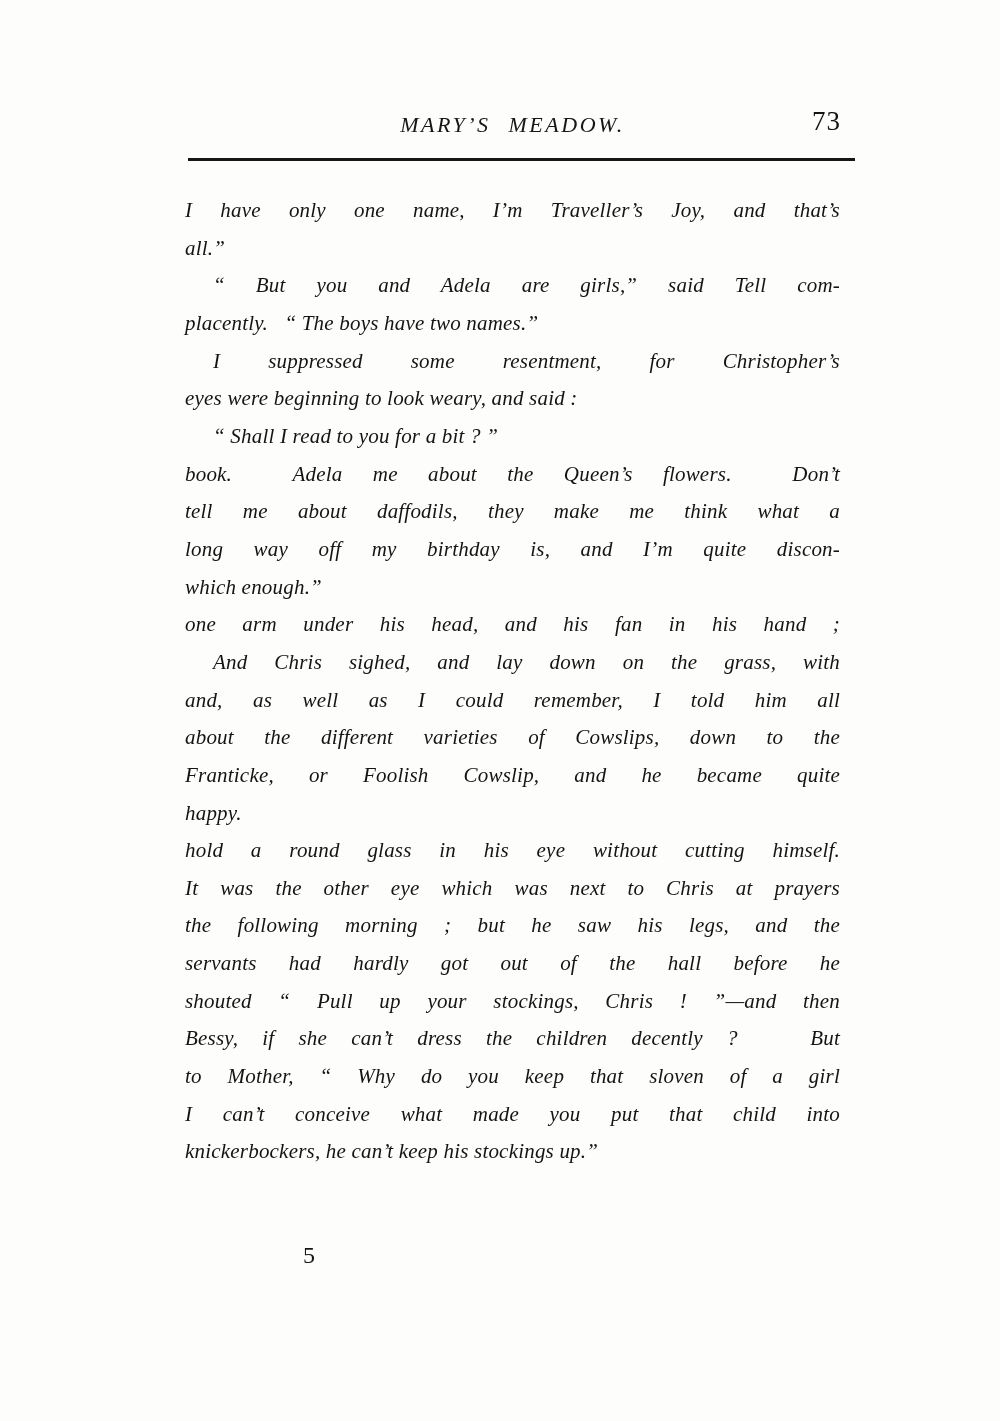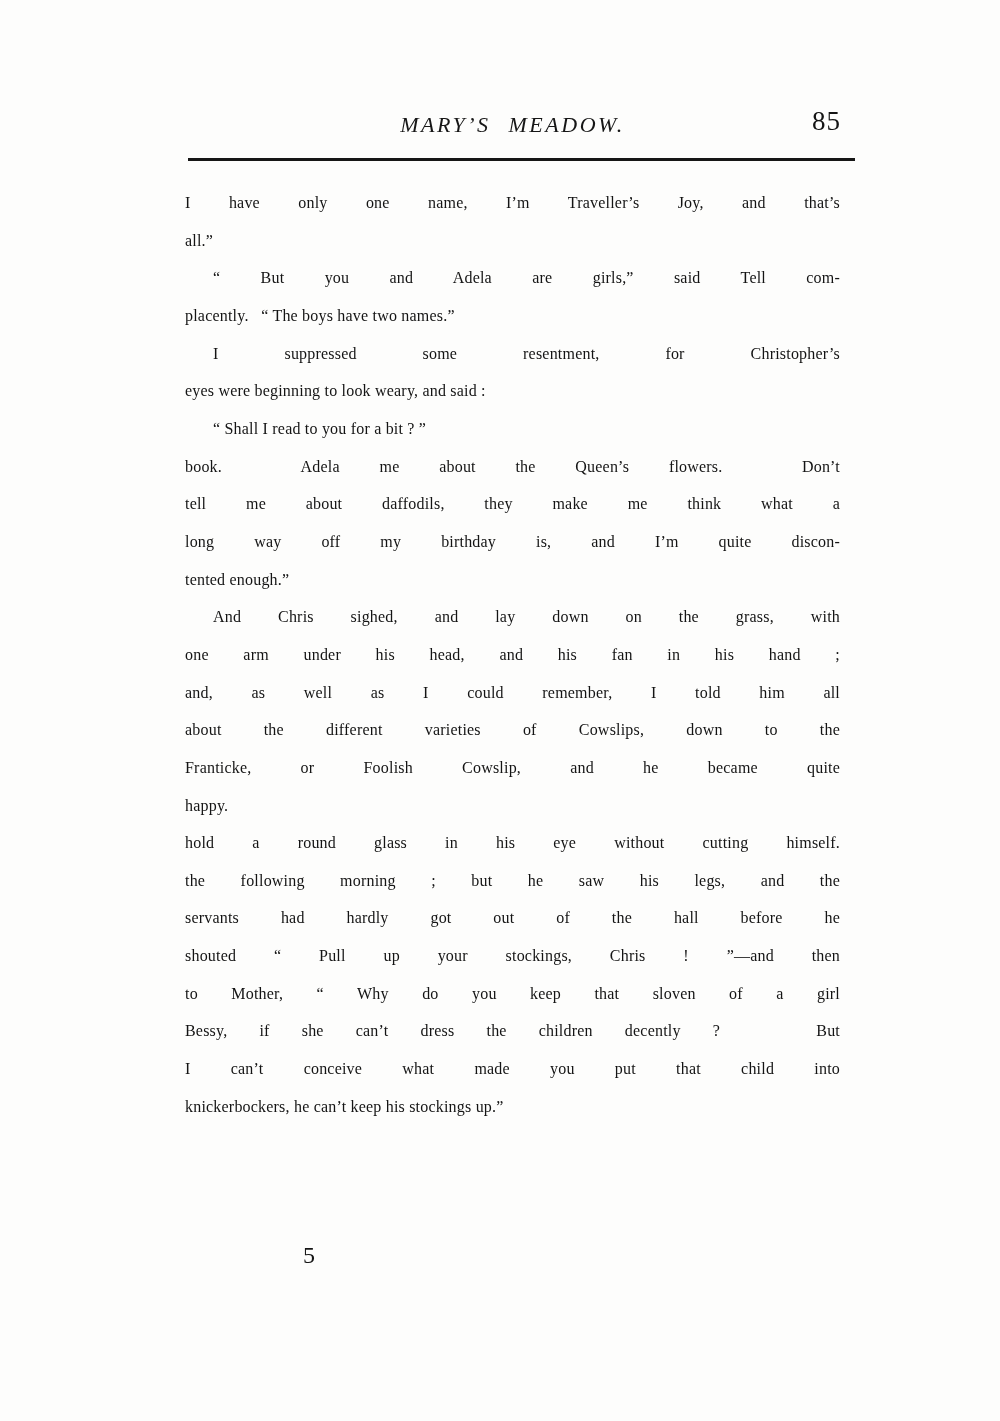--- a/index.html
+++ b/index.html
@@ -44,25 +44,26 @@
     position: absolute;
     left: 188px;
     top: 158px;
     width: 667px;
     height: 3px;
     background: #161616;
   }
   .body-text {
     position: absolute;
     left: 185px;
-    top: 184px;
+    top: 192px;
     width: 655px;
-    font-size: 16px;
+    font-size: 21px;
     line-height: 37.65px;
     letter-spacing: 0.2px;
+    font-style: italic;
   }
   .line {
     text-align: justify;
     text-align-last: justify;
     text-justify: inter-word;
     white-space: pre-wrap;
   }
   .line.last {
     text-align-last: left;
   }
@@ -76,21 +77,21 @@
     font-size: 24px;
   }
 </style>
 </head>
 <body>
 
 <div class="page">
 
   <header class="running-head">
     <span class="head-title">MARY’S MEADOW.</span>
-    <span class="page-num">85</span>
+    <span class="page-num">73</span>
   </header>
 
   <div class="rule"></div>
 
   <main class="body-text">
       <div class="paragraph">
         <div class="line">I have only one name, I’m Traveller’s Joy, and that’s</div>
         <div class="line last">all.”</div>
       </div>
       <div class="paragraph">
@@ -101,37 +102,38 @@
         <div class="line indent">I suppressed some resentment, for Christopher’s</div>
         <div class="line last">eyes were beginning to look weary, and said :</div>
       </div>
       <div class="paragraph">
         <div class="line indent last">“ Shall I read to you for a bit ? ”</div>
       </div>
       <div class="paragraph">
         <div class="line">book.  Adela me about the Queen’s flowers.  Don’t</div>
         <div class="line">tell me about daffodils, they make me think what a</div>
         <div class="line">long way off my birthday is, and I’m quite discon-</div>
-        <div class="line last">tented enough.”</div>
+        <div class="line last">which enough.”</div>
       </div>
       <div class="paragraph">
+        <div class="line">one arm under his head, and his fan in his hand ;</div>
         <div class="line indent">And Chris sighed, and lay down on the grass, with</div>
-        <div class="line">one arm under his head, and his fan in his hand ;</div>
         <div class="line">and, as well as I could remember, I told him all</div>
         <div class="line">about the different varieties of Cowslips, down to the</div>
         <div class="line">Franticke, or Foolish Cowslip, and he became quite</div>
         <div class="line last">happy.</div>
       </div>
       <div class="paragraph">
         <div class="line">hold a round glass in his eye without cutting himself.</div>
+        <div class="line">It was the other eye which was next to Chris at prayers</div>
         <div class="line">the following morning ; but he saw his legs, and the</div>
         <div class="line">servants had hardly got out of the hall before he</div>
         <div class="line">shouted “ Pull up your stockings, Chris ! ”—and then</div>
+        <div class="line">Bessy, if she can’t dress the children decently ?   But</div>
         <div class="line">to Mother, “ Why do you keep that sloven of a girl</div>
-        <div class="line">Bessy, if she can’t dress the children decently ?   But</div>
         <div class="line">I can’t conceive what made you put that child into</div>
         <div class="line last">knickerbockers, he can’t keep his stockings up.”</div>
       </div>
     </main>
 
   <div class="sig-mark">5</div>
 
 </div>
 
 </body></html>

